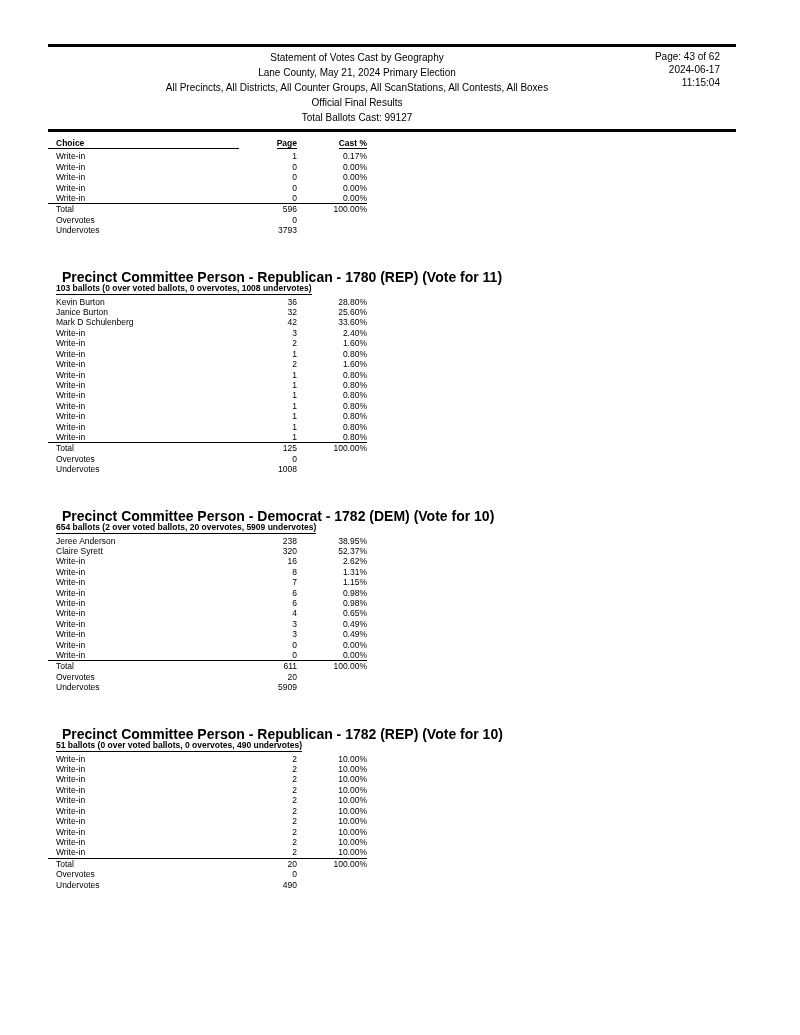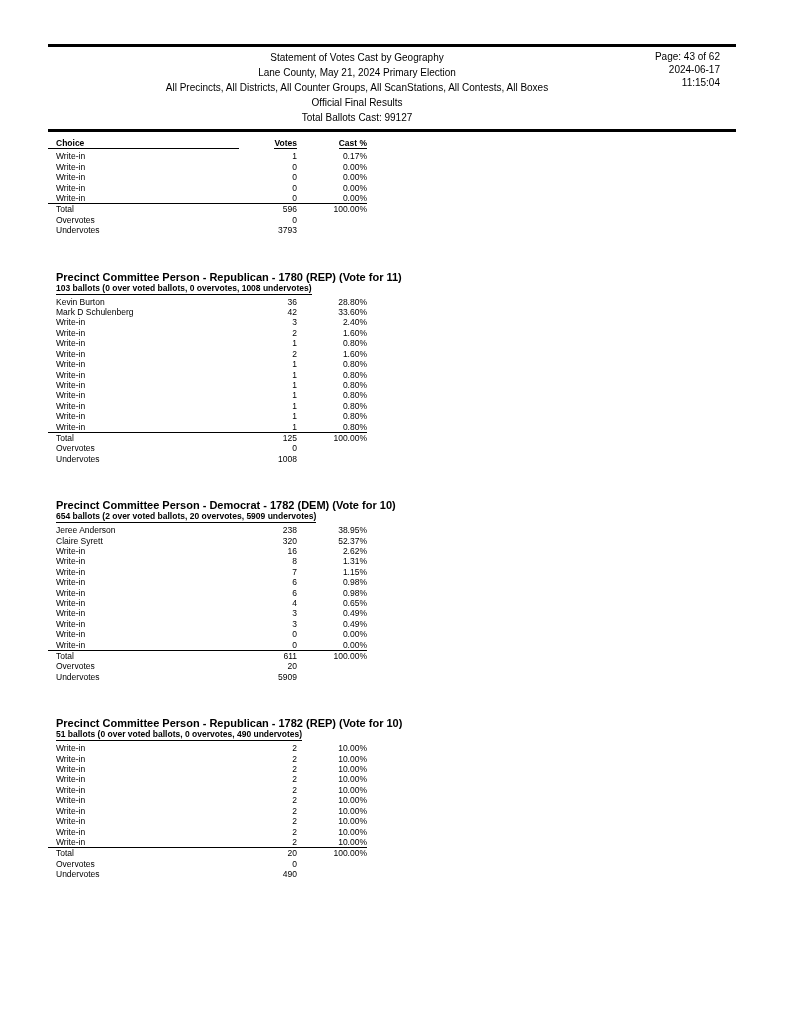--- a/index.html
+++ b/index.html
@@ -16,21 +16,21 @@
 
   .row { display: grid; grid-template-columns: 191px 58px 70px; width: 319px; 
          font-size: 8.5px; line-height: 10.4px; }
   .c-name { padding-left: 8px; white-space: nowrap; overflow: hidden; }
   .c-votes, .c-pct { text-align: right; white-space: nowrap; }
 
   .col-header { font-weight: bold; margin-top: 6px; margin-bottom: 2px; }
   .col-header .c-name { border-bottom: 1px solid #000; }
   .ul { border-bottom: 1px solid #000; display: inline-block; }
 
-  .contest-title { font-weight: bold; font-size: 11px; line-height: 11px; margin: 36px 0 0 8px; white-space: nowrap; }
+  .contest-title { font-weight: bold; font-size: 14px; line-height: 11px; margin: 36px 0 0 14px; white-space: nowrap; }
   .ballots-line { font-weight: bold; font-size: 8.5px; line-height: 11px; margin: 0 0 2px 8px; white-space: nowrap; }
   .choice-row.last-choice { border-bottom: 1px solid #000; }
 </style>
 </head>
 <body>
 
 <div class="page">
   <div class="rule"></div>
 
   <div class="report-header">
@@ -45,21 +45,21 @@
       <div>Page: 43 of 62</div>
       <div>2024-06-17</div>
       <div>11:15:04</div>
     </div>
   </div>
 
   <div class="rule"></div>
 
   <div class="row col-header">
     <span class="c-name">Choice</span>
-    <span class="c-votes"><span class="ul">Votes</span></span>
+    <span class="c-votes"><span class="ul">Page</span></span>
     <span class="c-pct"><span class="ul">Cast %</span></span>
   </div>
 
   <div>
   <section class="contest">
 
     <div>
   <div class="row choice-row">
     <span class="c-name">Write-in</span>
     <span class="c-votes">1</span>
@@ -110,20 +110,25 @@
   <section class="contest">
     <div class="contest-title">Precinct Committee Person - Republican - 1780 (REP) (Vote for 11)</div>
     <div class="ballots-line"><span class="ul">103 ballots (0 over voted ballots, 0 overvotes, 1008 undervotes)</span></div>
     <div>
   <div class="row choice-row">
     <span class="c-name">Kevin Burton</span>
     <span class="c-votes">36</span>
     <span class="c-pct">28.80%</span>
   </div>
 
+  <div class="row choice-row">
+    <span class="c-name">Janice Burton</span>
+    <span class="c-votes">32</span>
+    <span class="c-pct">25.60%</span>
+  </div>
 
   <div class="row choice-row">
     <span class="c-name">Mark D Schulenberg</span>
     <span class="c-votes">42</span>
     <span class="c-pct">33.60%</span>
   </div>
 
   <div class="row choice-row">
     <span class="c-name">Write-in</span>
     <span class="c-votes">3</span>

